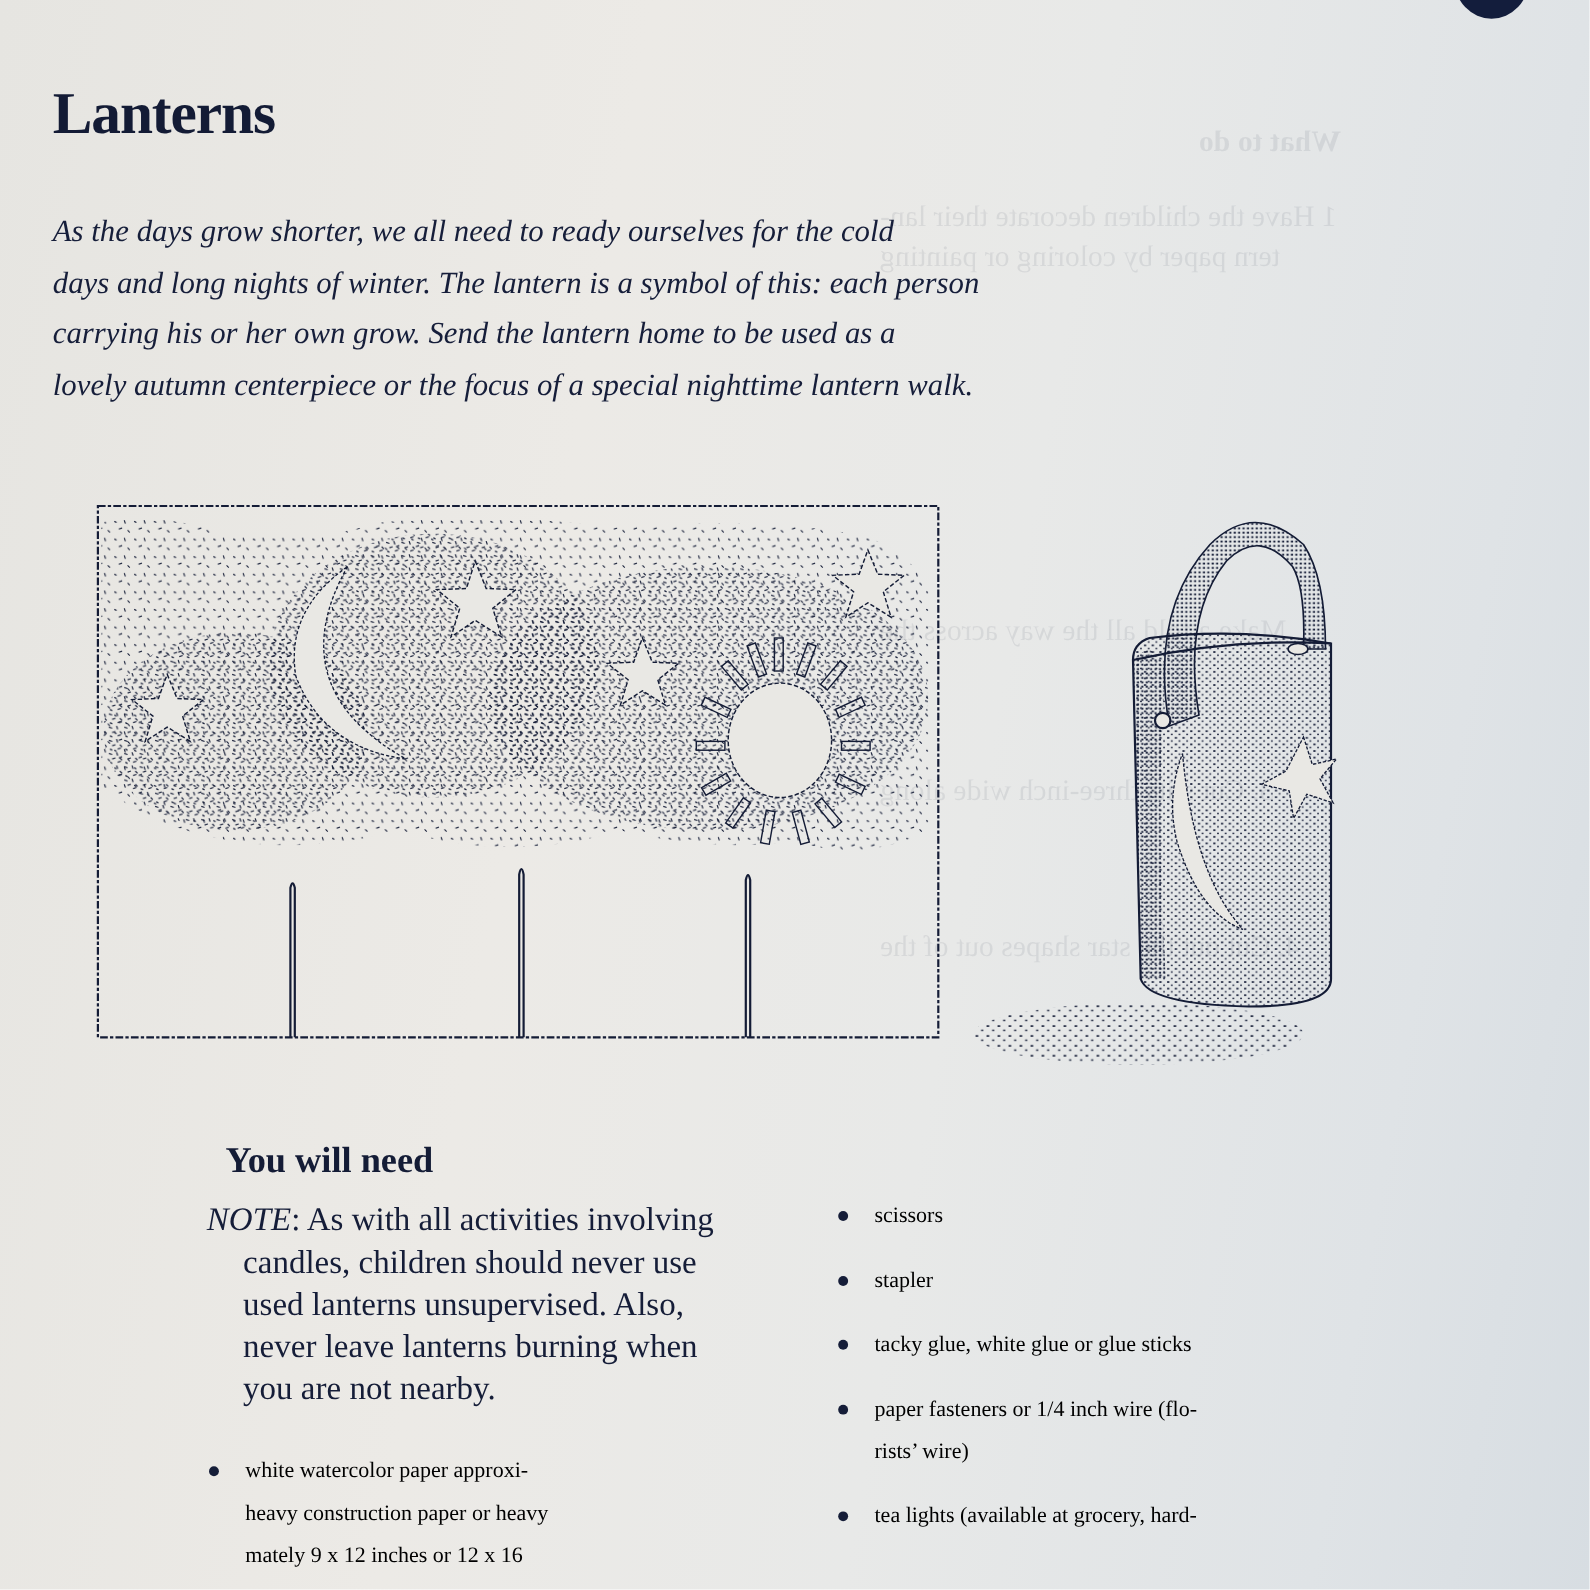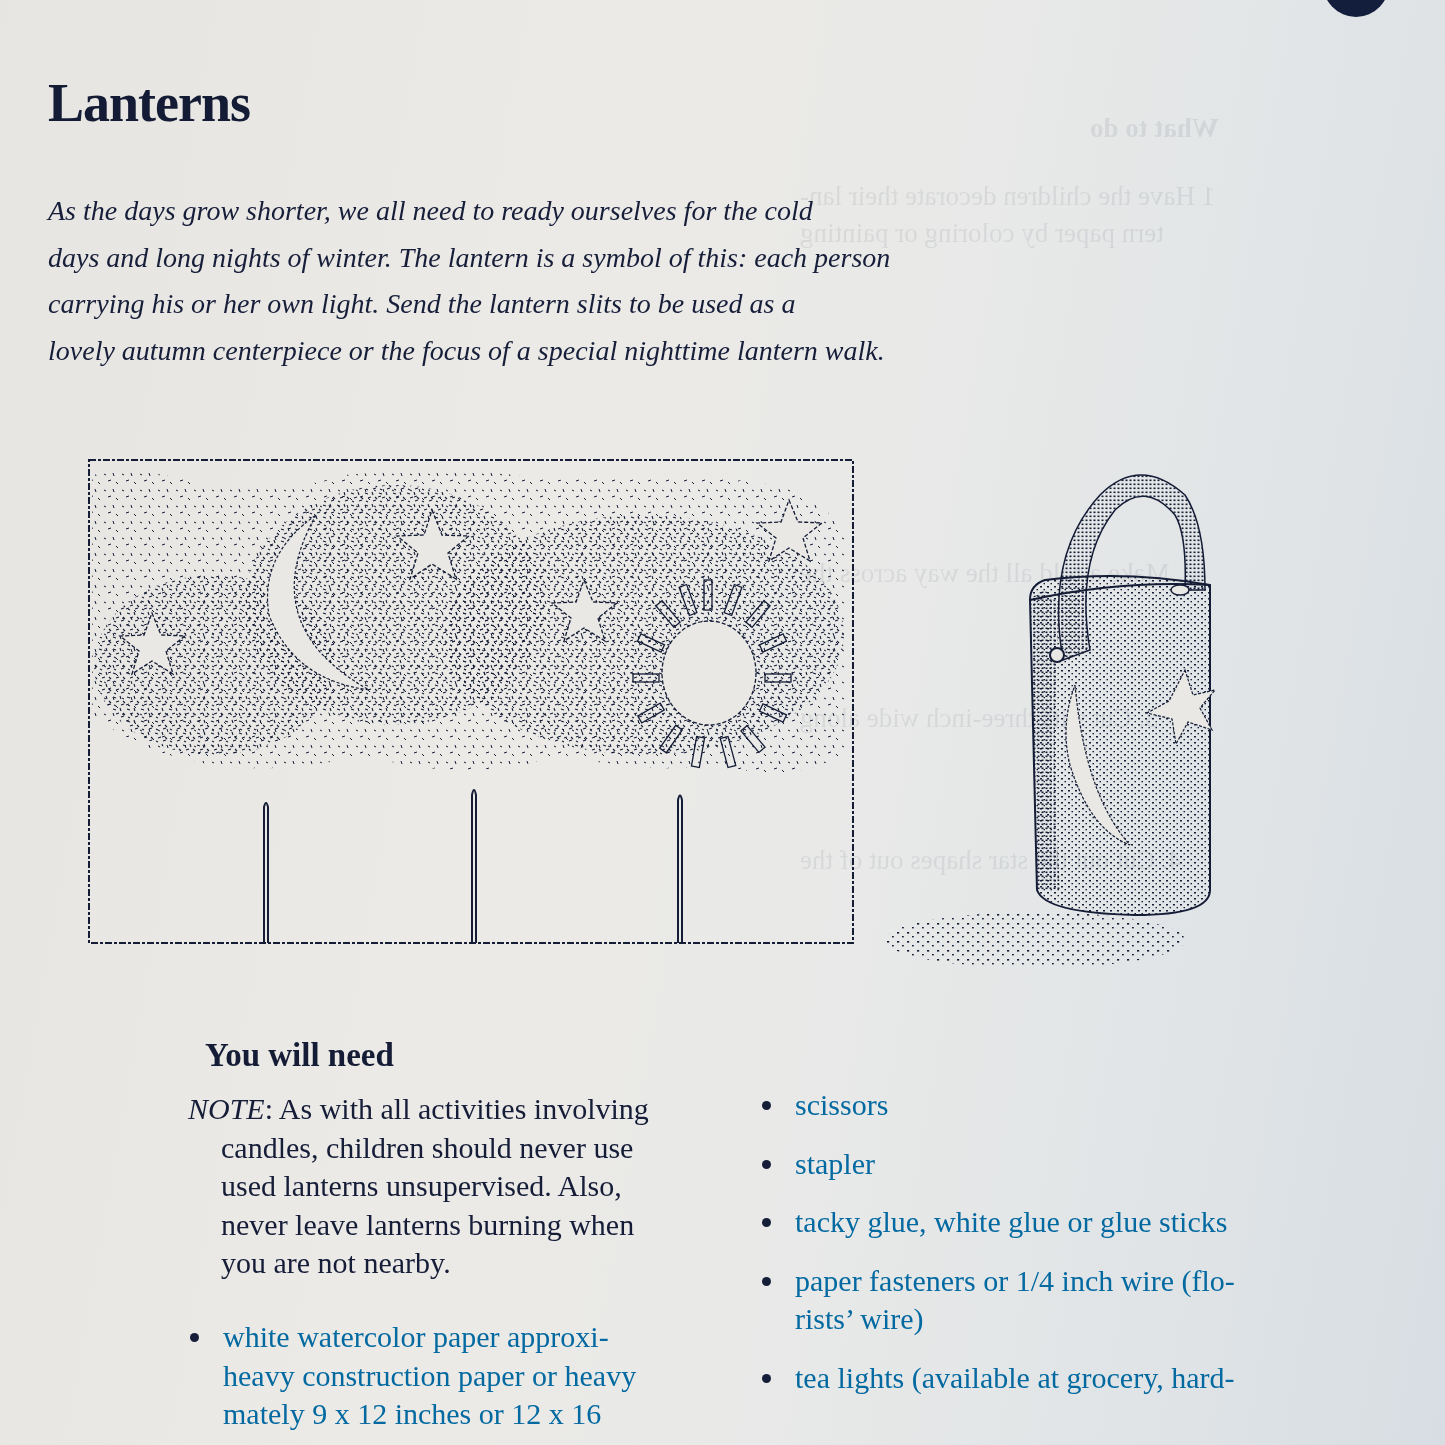--- a/index.html
+++ b/index.html
@@ -37,21 +37,21 @@
     font-size: 30px; line-height: 38.5px; color: #151d38;
   }
   .note .note-label { font-style: italic; text-align: right; }
   .note .note-line { display: block; white-space: nowrap; }
   .note .indent { padding-left: 33px; }
 
   .list-left { position: absolute; left: 188px; top: 1318px; width: 520px; }
   .list-right { position: absolute; left: 760px; top: 1086px; width: 560px; }
   .bullet-item {
     position: relative; padding-left: 35px;
-    font-size: 30px; line-height: 38.5px; color: #0369a1;
+    font-size: 20px; line-height: 38.5px; color: #000000;
   }
   .bullet-item .bl { display: block; white-space: nowrap; }
   .bullet-dot {
     position: absolute; left: 2px; top: 15px; width: 9px; height: 9px;
     border-radius: 50%; background: #151d38;
   }
   .list-right .bullet-item { margin-bottom: 20px; }
   .list-right .bullet-item:nth-child(4) { }
 
   
@@ -70,21 +70,21 @@
 <div class="ghost" style="left:800px; top:215px;">tern paper by coloring or painting</div>
 <div class="ghost" style="left:800px; top:555px;">2. Make a fold all the way across the</div>
 <div class="ghost" style="left:800px; top:700px;">3. Cut slits three-inch wide along</div>
 <div class="ghost" style="left:800px; top:842px;">4. Cut out the star shapes out of the</div>
 
 <h1 class="title">Lanterns</h1>
 
 <p class="intro">
   <span>As the days grow shorter, we all need to ready ourselves for the cold</span>
   <span>days and long nights of winter. The lantern is a symbol of this: each person</span>
-  <span>carrying his or her own light. Send the lantern slits to be used as a</span>
+  <span>carrying his or her own grow. Send the lantern home to be used as a</span>
   <span>lovely autumn centerpiece or the focus of a special nighttime lantern walk.</span>
 </p>
 
 <div class="illus-flat">
   <svg width="776" height="495" viewBox="0 0 776 495" xmlns="http://www.w3.org/2000/svg">
     <defs>
       <pattern id="stipple" width="14" height="12" patternUnits="userSpaceOnUse">
         <path d="M1 2 l3 1 M8 1 l1 3 M4 7 l3 -1 M11 6 l2 2 M2 10 l2 1 M9 10 l3 -1" stroke="#141c36" stroke-width="1.1"></path>
       </pattern>
       <pattern id="stippleLight" width="18" height="16" patternUnits="userSpaceOnUse">

